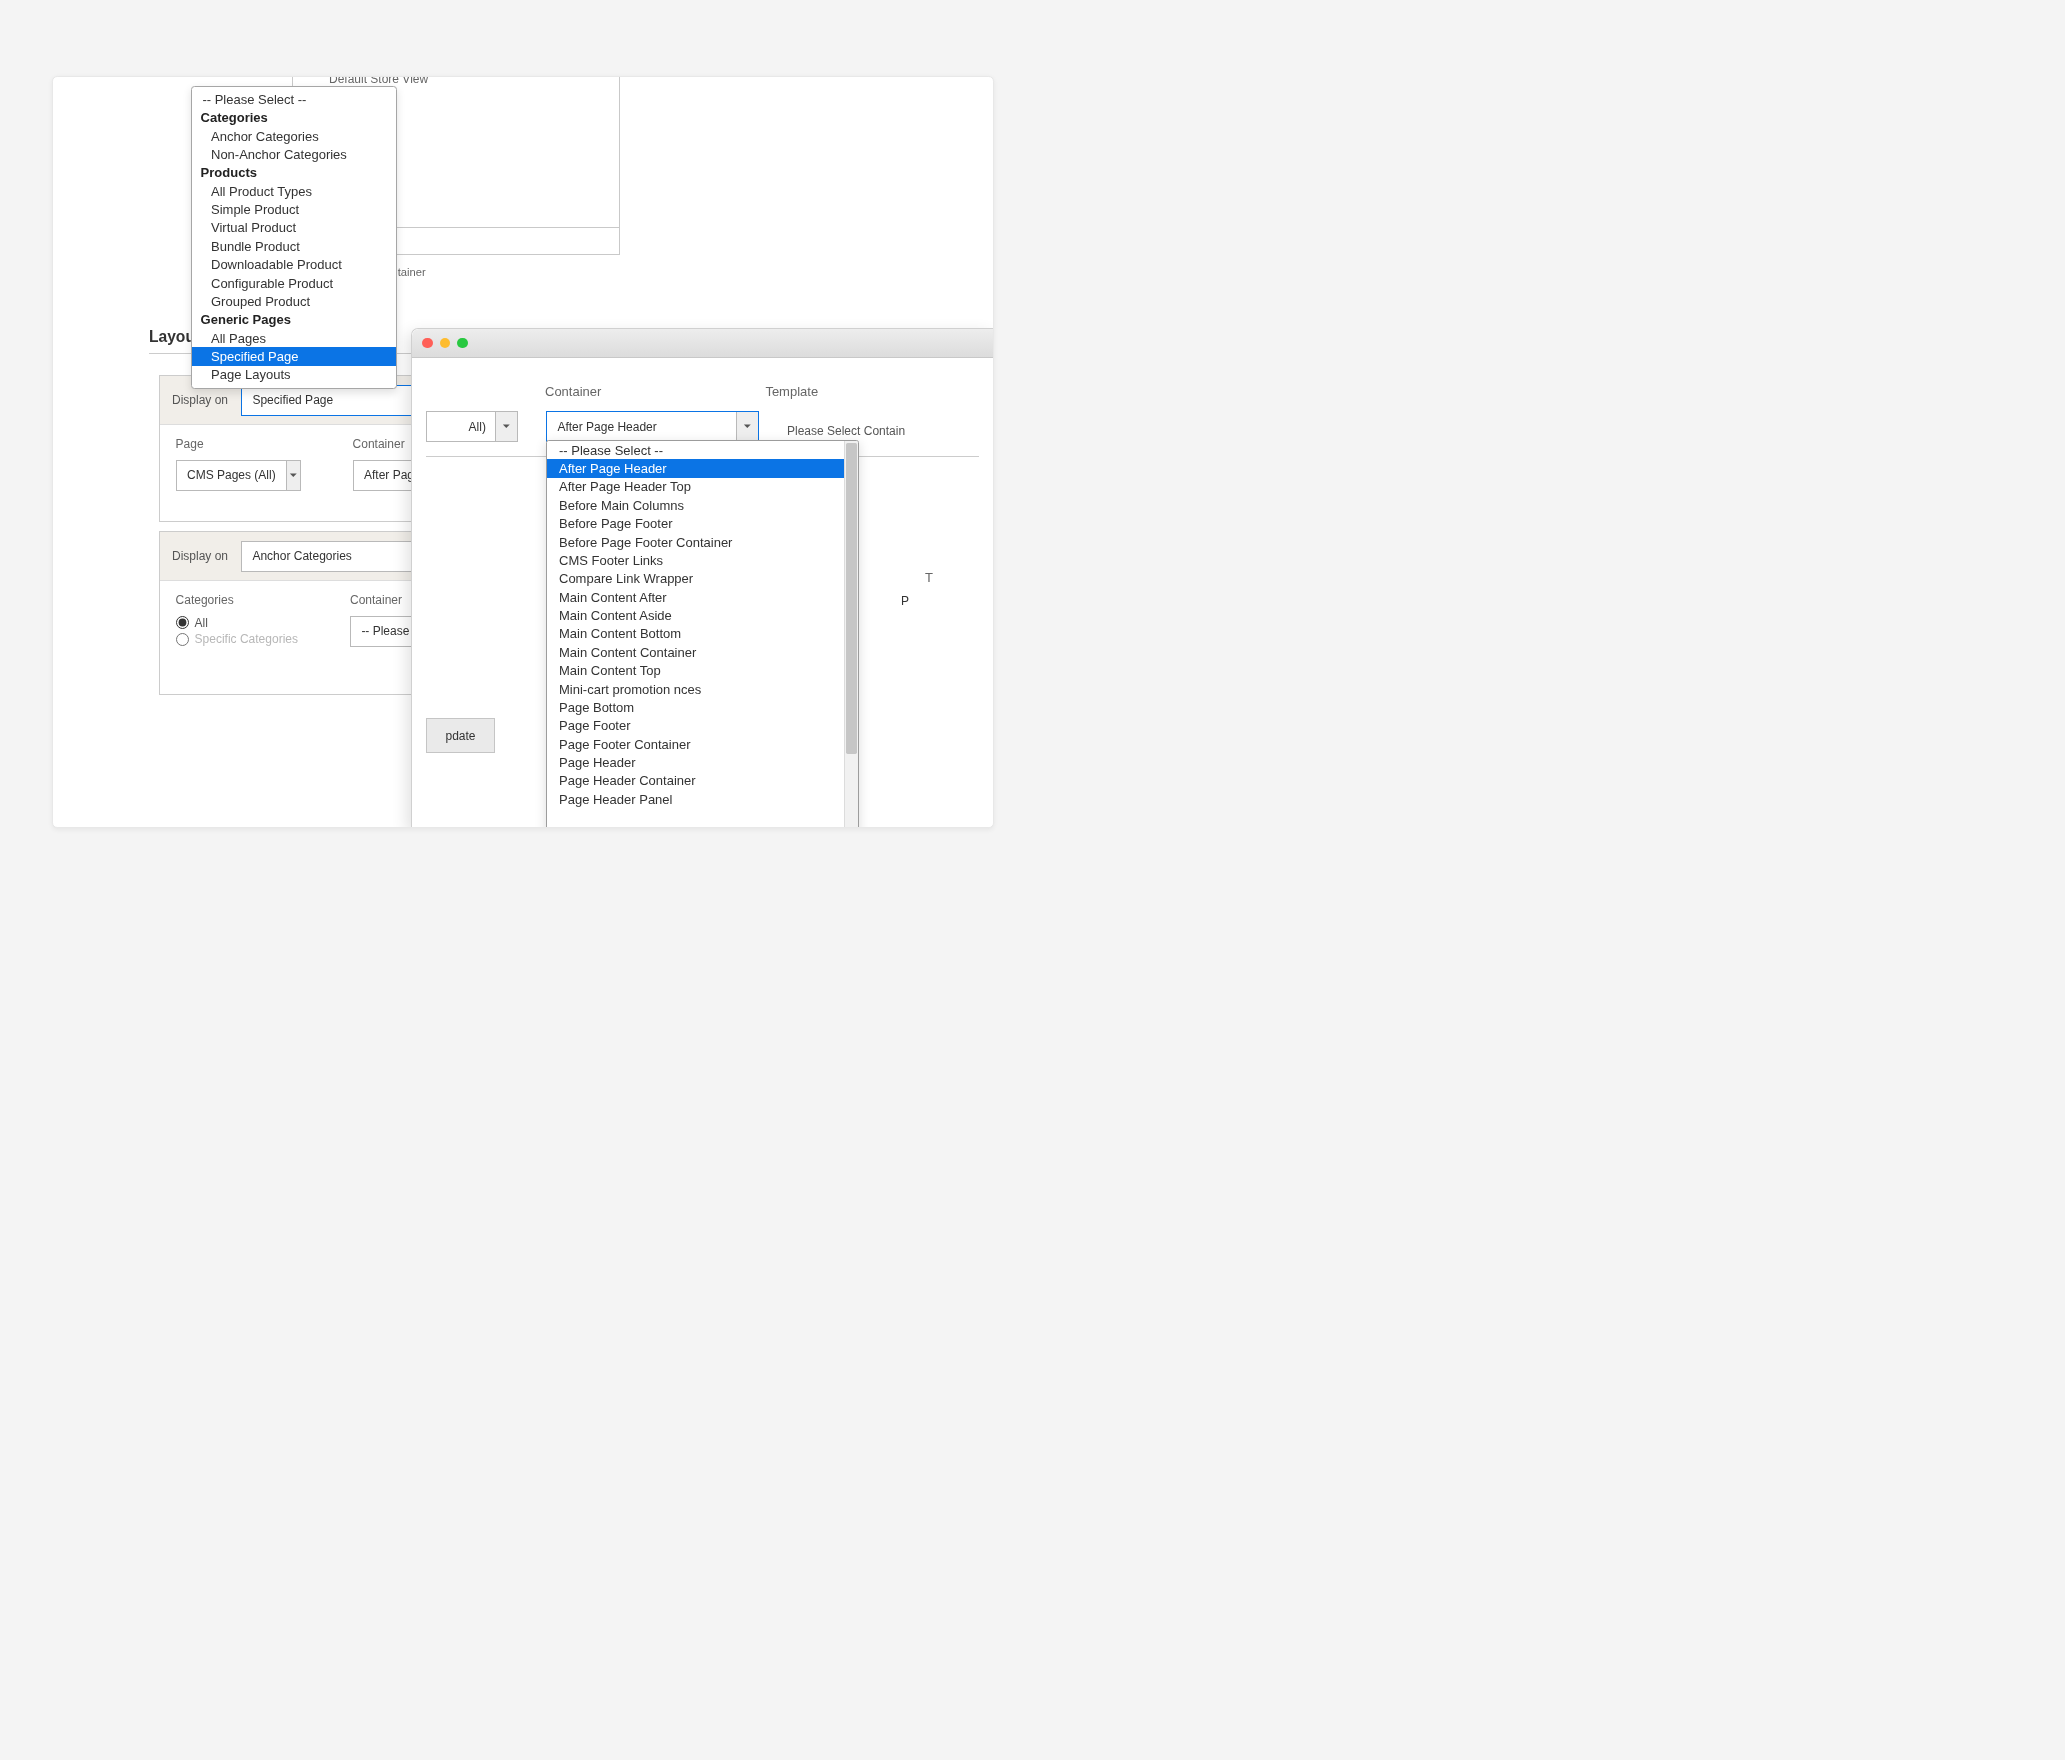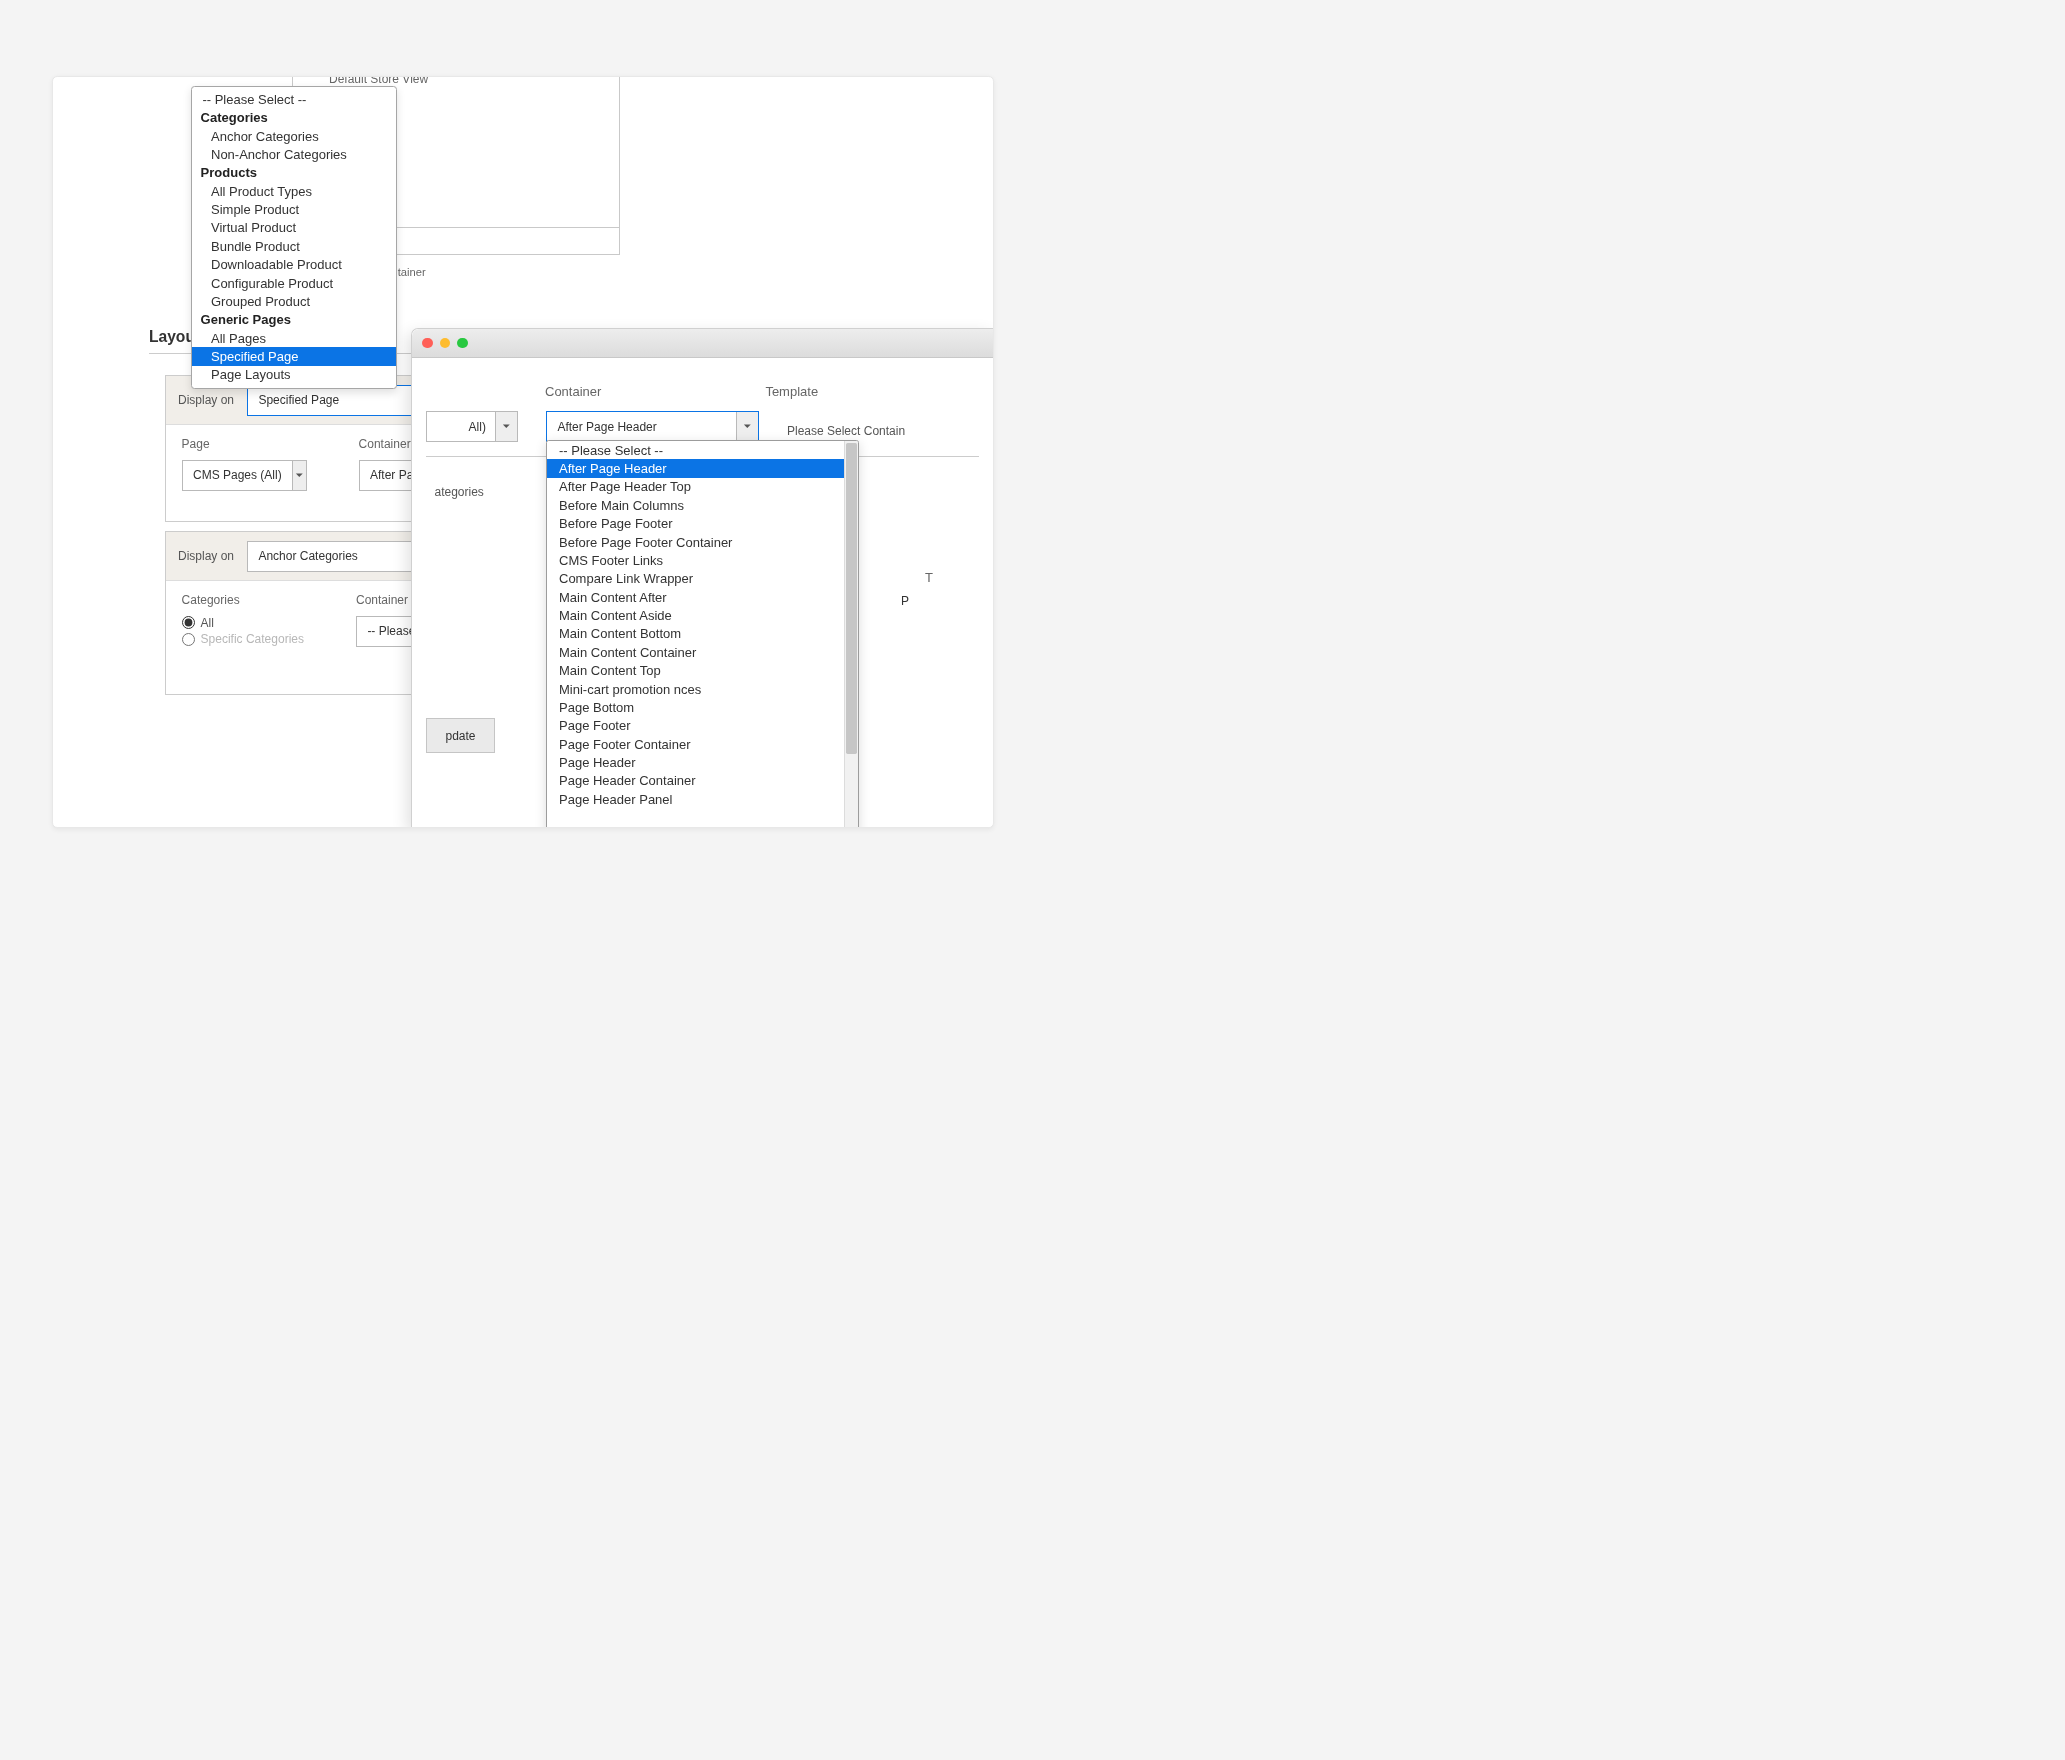--- a/index.html
+++ b/index.html
@@ -46,21 +46,21 @@
   }
   .container-note{position:absolute;top:189px;left:191px;color:#666;font-size:11.2px;}
   .layouts-heading{
     position:absolute;top:251px;left:48px;font-size:15.6px;font-weight:600;color:#333;
   }
   .layouts-underline{
     position:absolute;top:273px;left:48px;right:48px;height:3.5px;border-bottom:0.9px solid #ccc;
   }
 
   .fieldset{
-    position:absolute;left:64px;width:467px;border:0.9px solid #ccc;background:#fff;
+    position:absolute;left:58px;width:467px;border:0.9px solid #ccc;background:#fff;
   }
   .fs1{top:298px;height:147px;}
   .fs2{top:454px;height:164px;}
   .display-row{
     background:#f1eee9;border-bottom:0.9px solid #ddd;
     display:flex;align-items:center;gap:13px;padding:8.6px 12px;
   }
   .display-row .lbl{color:#555;}
   .select{
     position:relative;display:inline-flex;align-items:center;
@@ -297,21 +297,20 @@
       <div class="sep"></div>
 
 
       <div class="anchor-block">
         <div class="hdr">T</div>
         <div class="t-cell">
           <span>P</span>
         </div>
       </div>
 
-      <div class="cats-row-lbl">ategories</div>
 
       <div class="inwin-update">
         <span>pdate</span>
       </div>
     </div>
   </div>
 
   <div class="dd2" id="dd2">
     <div class="scroll" id="dd2scroll">
         <div class="opt">-- Please Select --</div>

